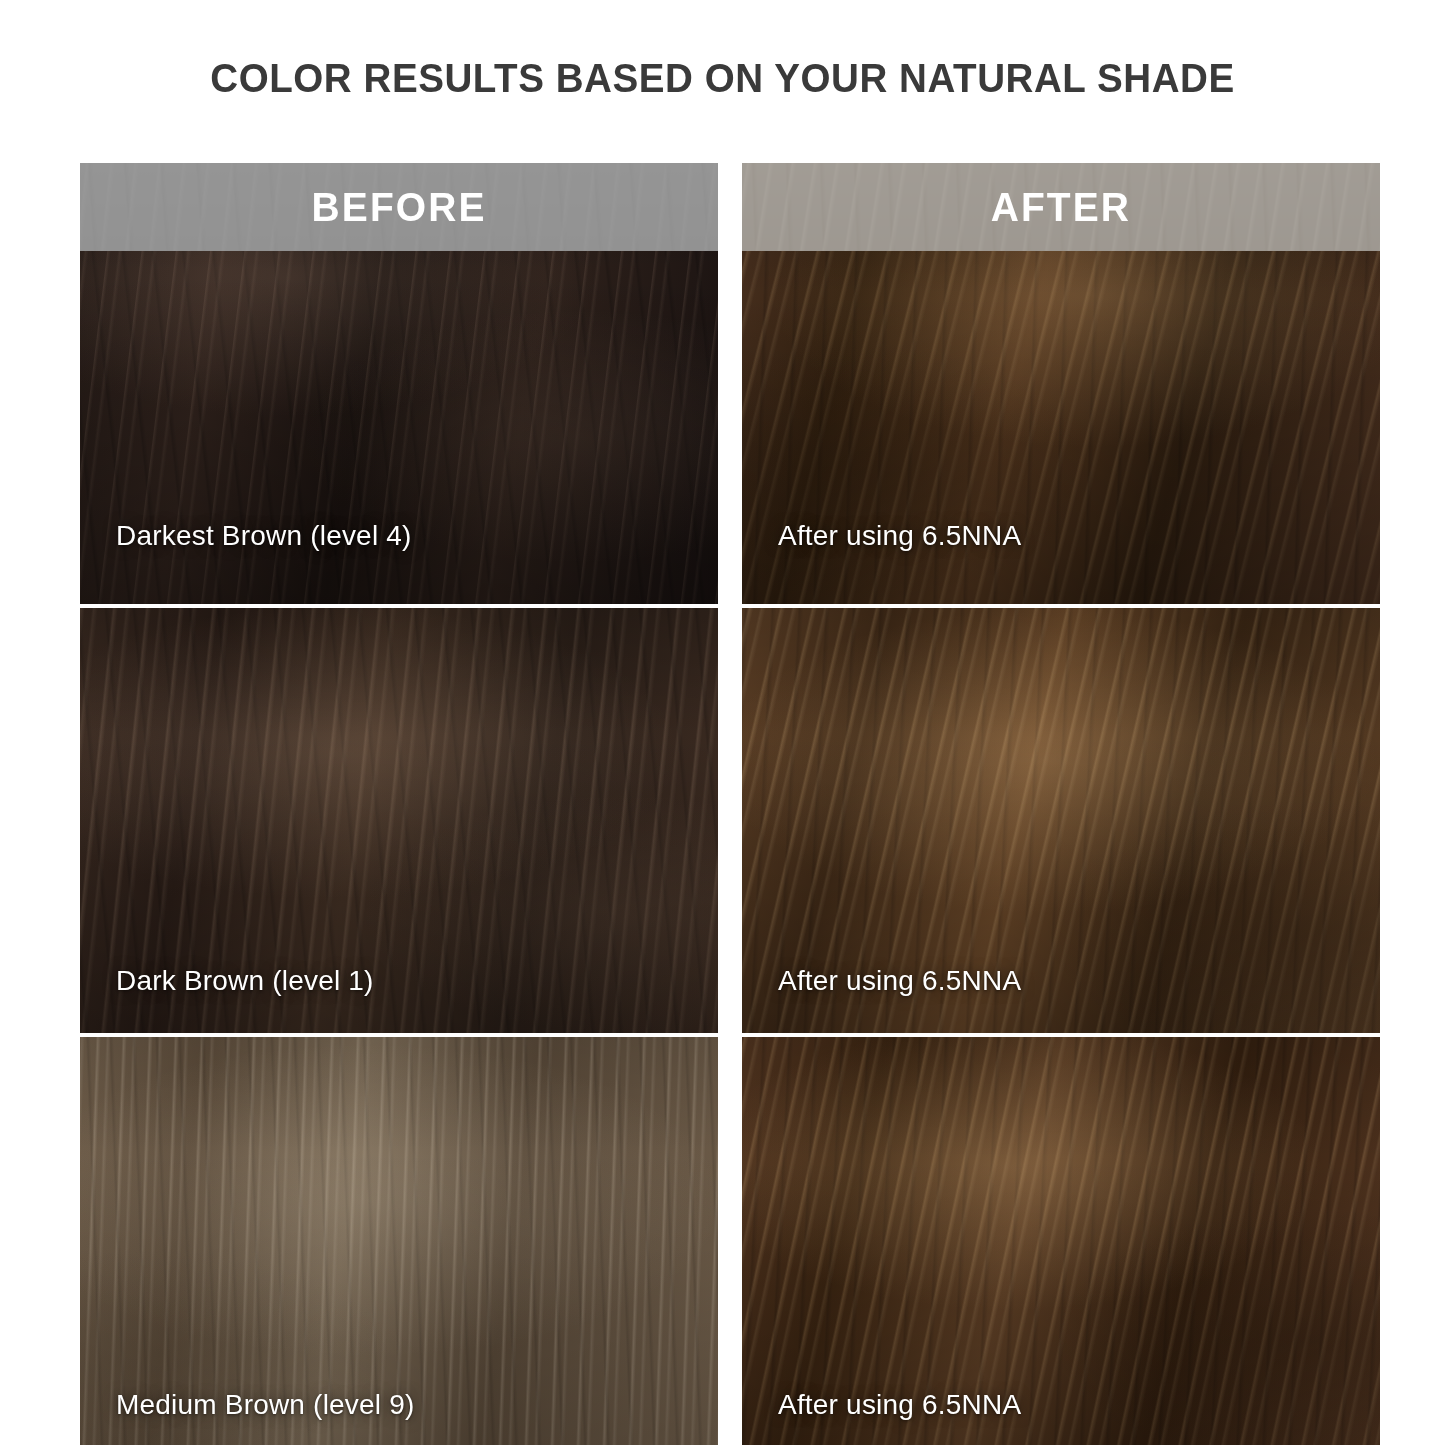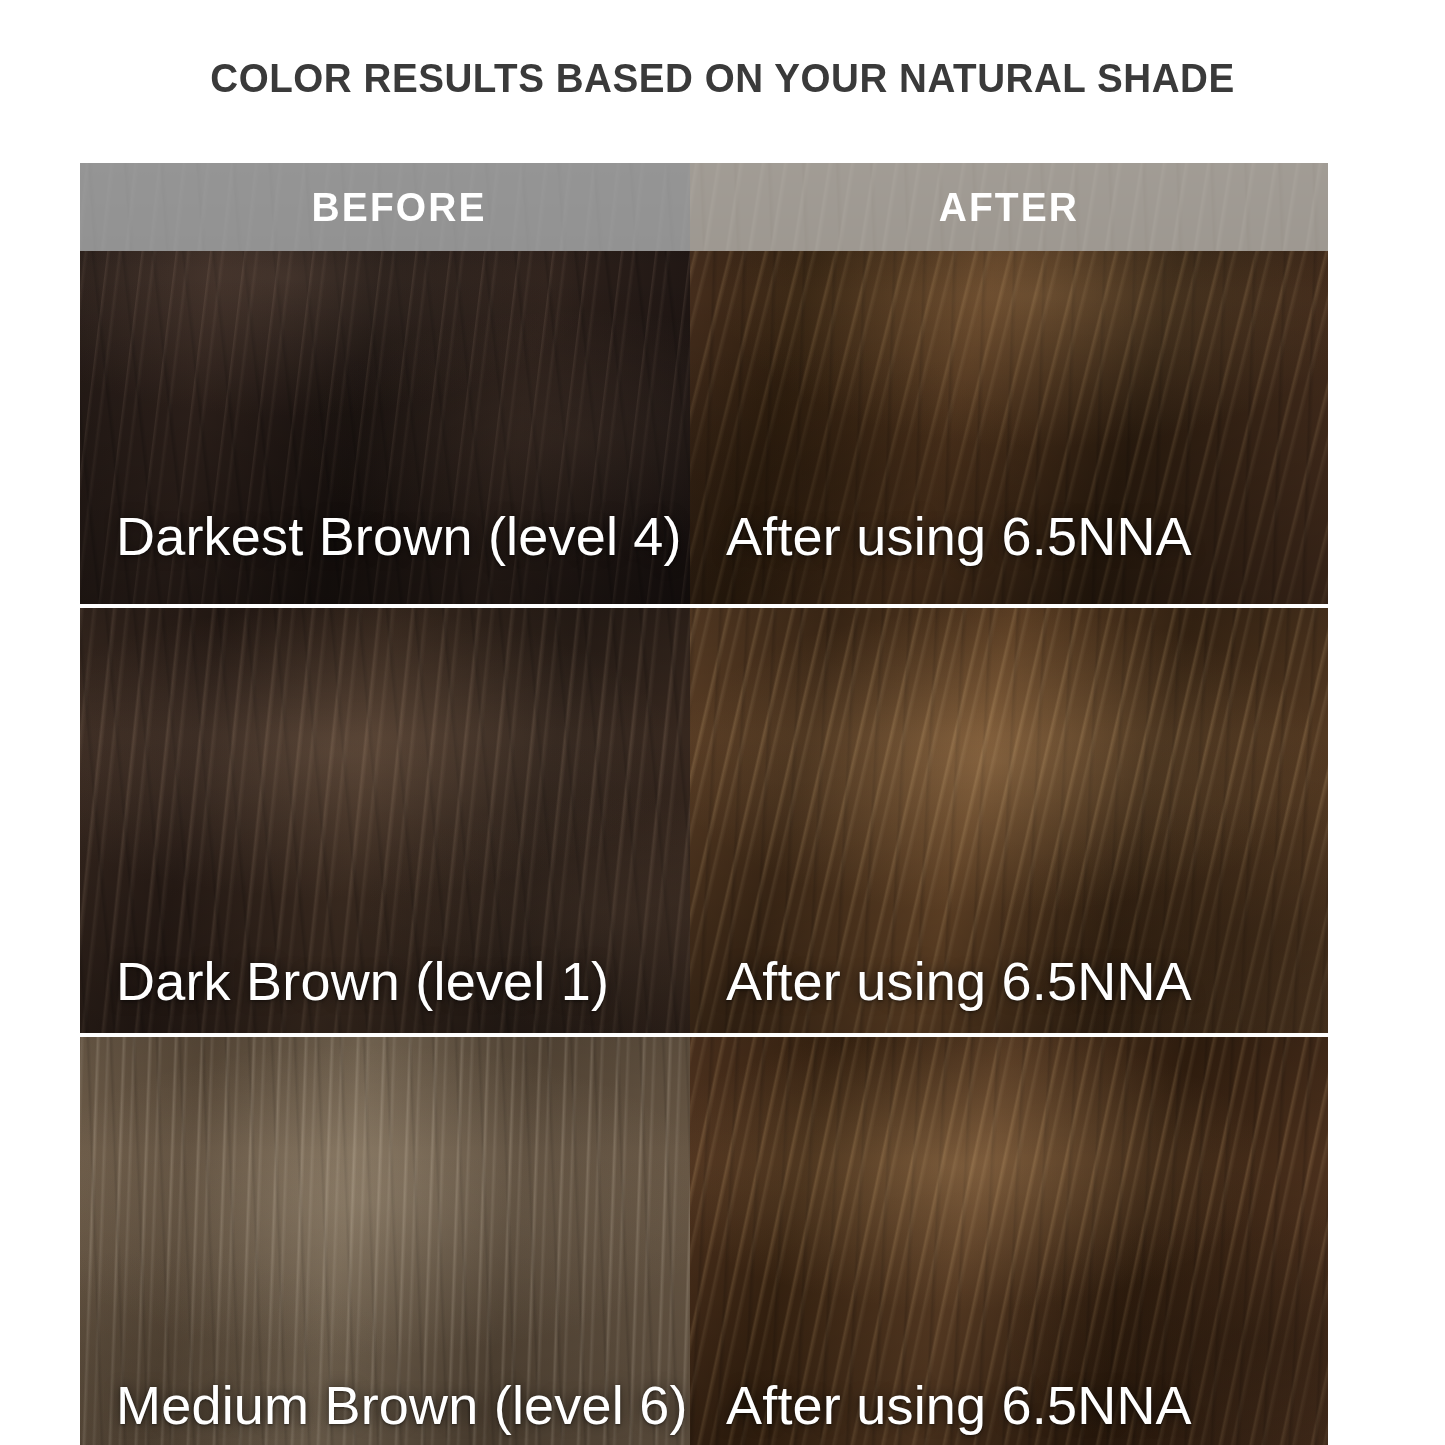--- a/index.html
+++ b/index.html
@@ -51,21 +51,21 @@
     height: 1282px;
   }
 
   .col {
     position: absolute;
     top: 0;
     width: 638px;
     height: 1282px;
   }
   .col-before { left: 0; }
-  .col-after  { left: 610px; }
+  .col-after  { left: 662px; }
 
   
   .cell {
     position: absolute;
     left: 0;
     width: 100%;
     overflow: hidden;
   }
   .cell-r1 { top: 0px;    height: 441px; }
   .cell-r2 { top: 445px;  height: 425px; }
@@ -280,21 +280,21 @@
   }
 
   
   .caption {
     position: absolute;
     left: 36px;
     z-index: 5;
     color: #ffffff;
     font-family: "Liberation Sans", sans-serif;
     font-weight: normal;
-    font-size: 54px;
+    font-size: 28px;
     line-height: 48px;
     letter-spacing: 0.2px;
     white-space: nowrap;
     text-shadow: 0 0 14px rgba(0,0,0,.55), 0 1px 3px rgba(0,0,0,.45);
   }
   .cap-r1 { bottom: 44px; }
   .cap-r2 { bottom: 28px; }
   .cap-r3 { bottom: 16px; }
 </style>
 </head>
@@ -338,21 +338,21 @@
       </div>
 
       <div class="cell cell-r3">
         <div class="hair b3">
           <div class="base"></div>
           <div class="strands"></div>
           <div class="strands2"></div>
           <div class="sheen"></div>
           <div class="vign"></div>
         </div>
-        <div class="caption cap-r3">Medium Brown (level 6)</div>
+        <div class="caption cap-r3">Medium Brown (level 9)</div>
       </div>
     </div>
 
     <div class="col col-after">
 
       <div class="cell cell-r1">
         <div class="hair a1">
           <div class="base"></div>
           <div class="strands"></div>
           <div class="strands2"></div>

